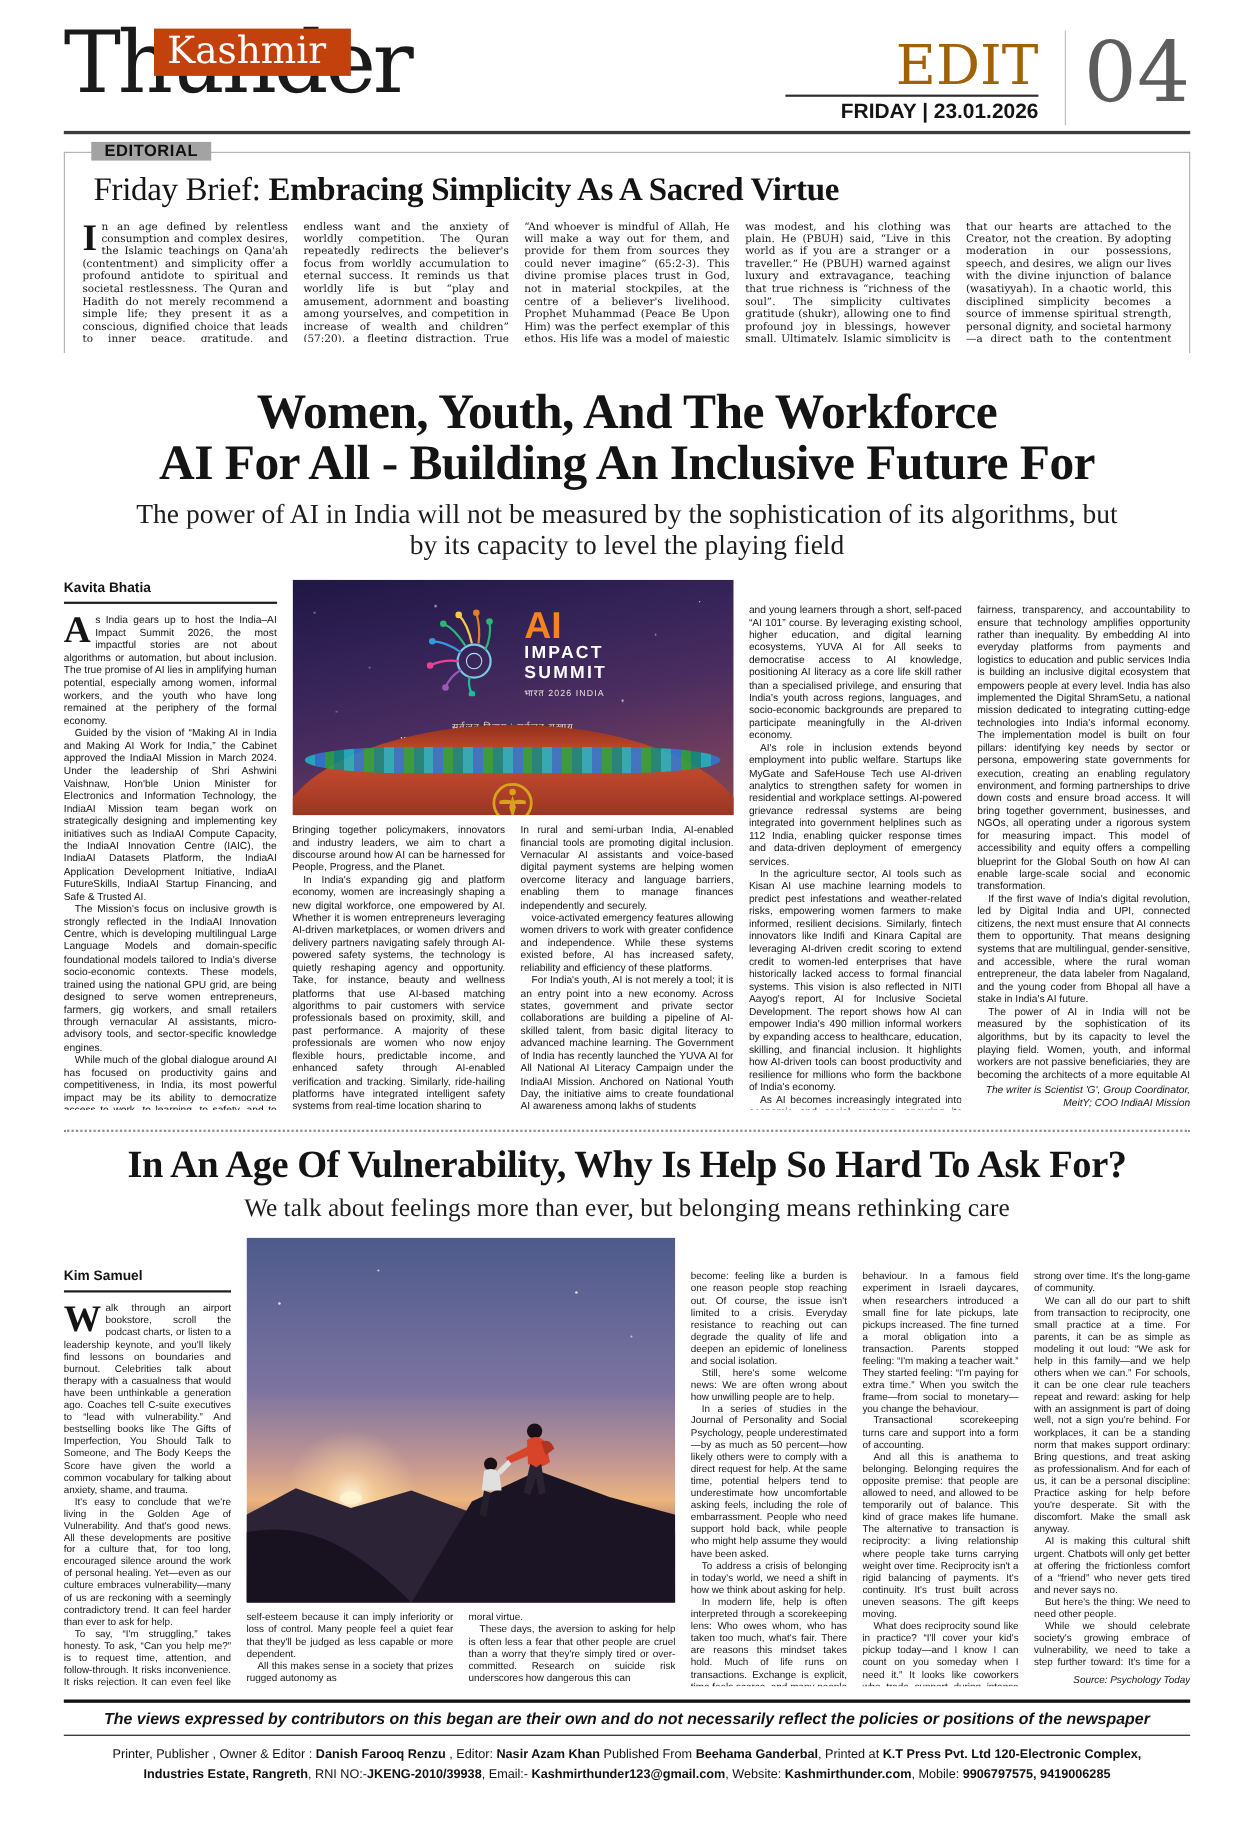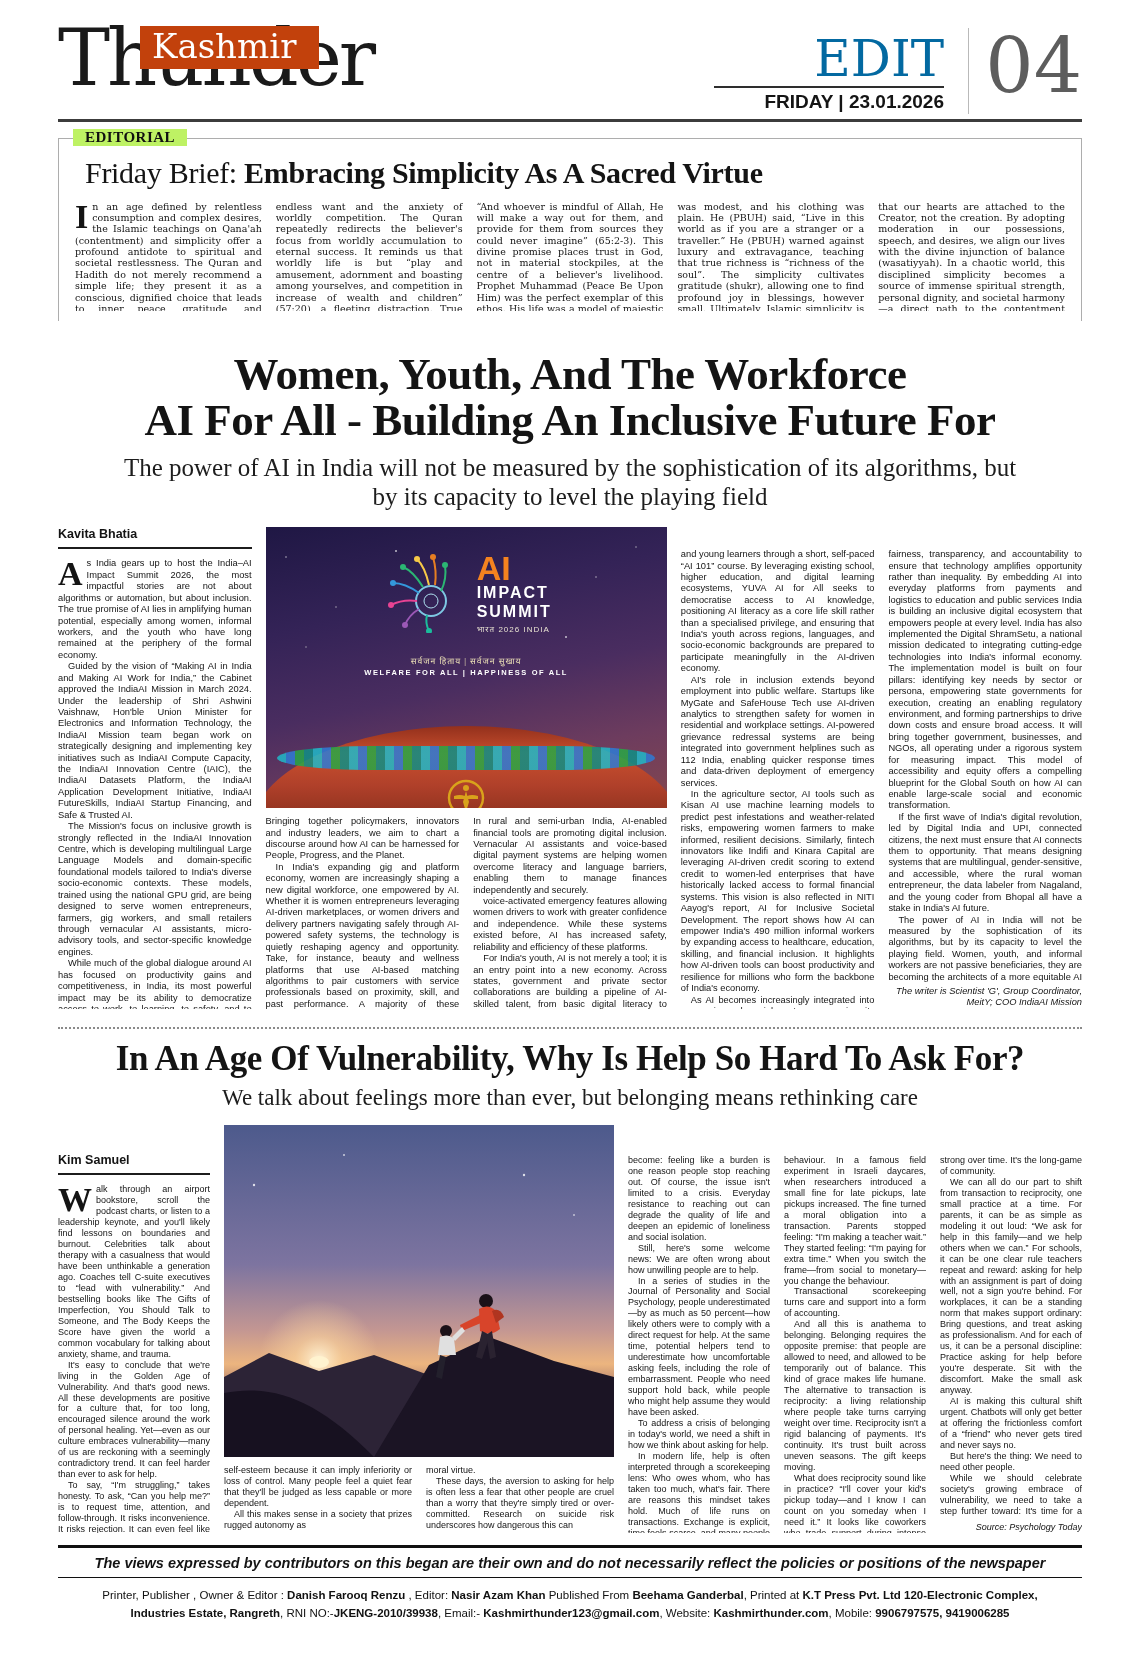--- a/index.html
+++ b/index.html
@@ -10,32 +10,32 @@
 
   
   .mast { position:relative; height:96px; border-bottom:3px solid #3c3c3c; }
   .brand { position:absolute; left:0; top:-8px; }
   .brand-main { font-family:"DejaVu Serif", serif; font-size:78px; line-height:1.05;
                 letter-spacing:-3px; color:#1a1a1a; }
   .brand-tag { position:absolute; left:82px; top:8px; background:#c2410c; color:#fff;
                font-family:"DejaVu Serif", serif; font-size:34px; line-height:1.15;
                padding:1px 23px 3px 12px; }
   .edit-block { position:absolute; right:138px; top:10px; width:230px; text-align:right; }
-  .edit-title { font-family:"DejaVu Serif", serif; font-size:50px; line-height:0.95; color:#0369a1; }
+  .edit-title { font-family:"DejaVu Serif", serif; font-size:50px; line-height:0.95; color:#a16207; }
   .edit-date { border-top:2px solid #2e2e2e; margin-top:2px; padding-top:3px;
                font-family:"Liberation Sans", sans-serif; font-weight:bold; font-size:19px; }
   .pagenum { position:absolute; right:0; top:2px; height:86px; padding-left:16px;
              border-left:1px solid #b9b9b9; font-family:"DejaVu Serif", serif;
              font-size:76px; line-height:1.0; color:#5d5d5d; }
 
   
   .ed-box { border:1px solid #adadad; border-bottom:none; margin-top:16px; position:relative;
             padding:16px 16px 10px 16px; }
-  .ed-label { position:absolute; top:-10px; left:14px; background:#bef264; padding:0 12px;
-              font-family:Liberation Serif, serif; font-weight:900; font-size:15px;
+  .ed-label { position:absolute; top:-10px; left:24px; background:#a3a3a3; padding:0 12px;
+              font-family:Liberation Sans, sans-serif; font-weight:900; font-size:15px;
               letter-spacing:.5px; color:#101010; }
   .ed-title { font-size:30px; line-height:1.05; margin:2px 0 12px 10px; letter-spacing:-.3px; }
   .ed-title .pre { font-weight:normal; }
   .ed-title .main { font-weight:bold; }
   .ed-cols { display:grid; grid-template-columns:repeat(5,1fr); gap:14px; height:110px;
              overflow:hidden; font-family:"DejaVu Serif", serif; font-size:9.5px;
              line-height:1.2; text-align:justify; }
   .ed-cols .colp p { text-indent:0; }
 
   
@@ -60,21 +60,21 @@
   .pad-top { padding-top:22px; }
   .media-span { grid-column:2 / 4; display:flex; flex-direction:column; overflow:hidden; }
   .subcols { display:flex; gap:14px; flex:1; overflow:hidden; margin-top:8px;
              font-family:"Liberation Sans", sans-serif; font-size:9.3px; line-height:1.23;
              text-align:justify; }
   .subcols .colp { flex:1; }
   .signature { font-style:italic; text-align:right; font-size:9.3px; line-height:1.25;
                padding-top:4px; }
 
   
-  .ai-img { position:relative; height:281px; overflow:hidden; background:
+  .ai-img { position:relative; height:214px; overflow:hidden; background:
             linear-gradient(168deg,#1f1744 0%,#342357 30%,#4a2d60 55%,#6d3c5e 78%,#84474f 100%); padding-left: 16px; }
   .stars { position:absolute; inset:0; background-image:
       radial-gradient(1px 1px at 20px 30px,#fff,transparent),
       radial-gradient(1px 1px at 70px 80px,#ddd,transparent),
       radial-gradient(1.5px 1.5px at 130px 24px,#fff,transparent),
       radial-gradient(1px 1px at 40px 120px,#ccc,transparent),
       radial-gradient(1px 1px at 330px 50px,#eee,transparent),
       radial-gradient(1.5px 1.5px at 300px 110px,#fff,transparent),
       radial-gradient(1px 1px at 370px 20px,#ddd,transparent); }
   .logo-row { position:absolute; top:22px; left:0; right:0; display:flex; gap:12px;

